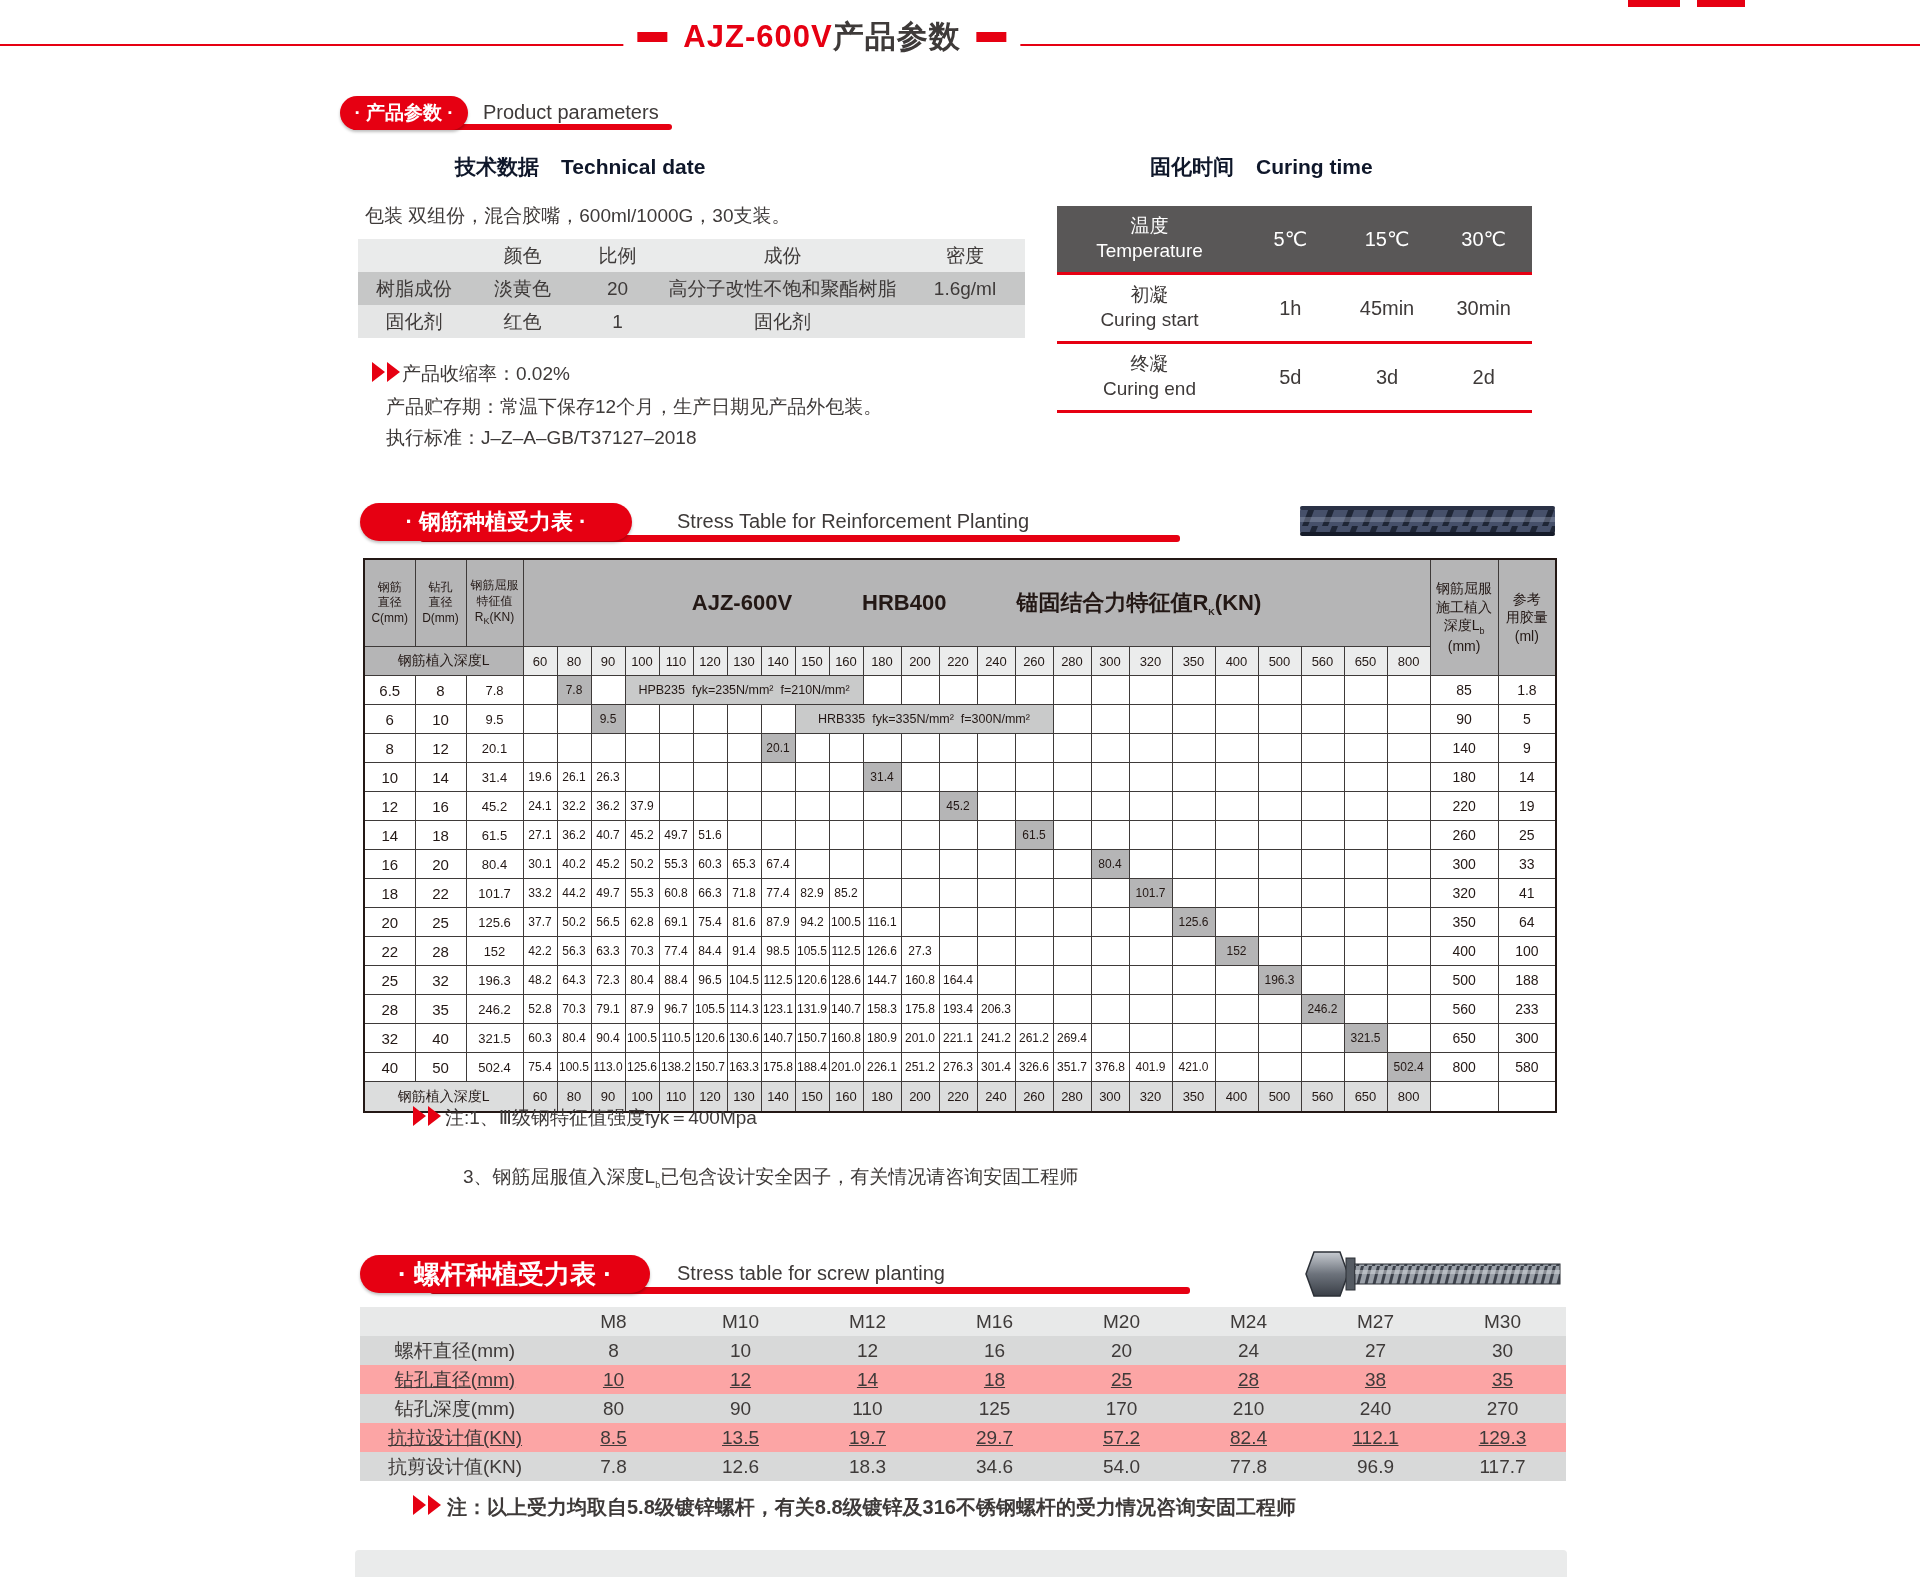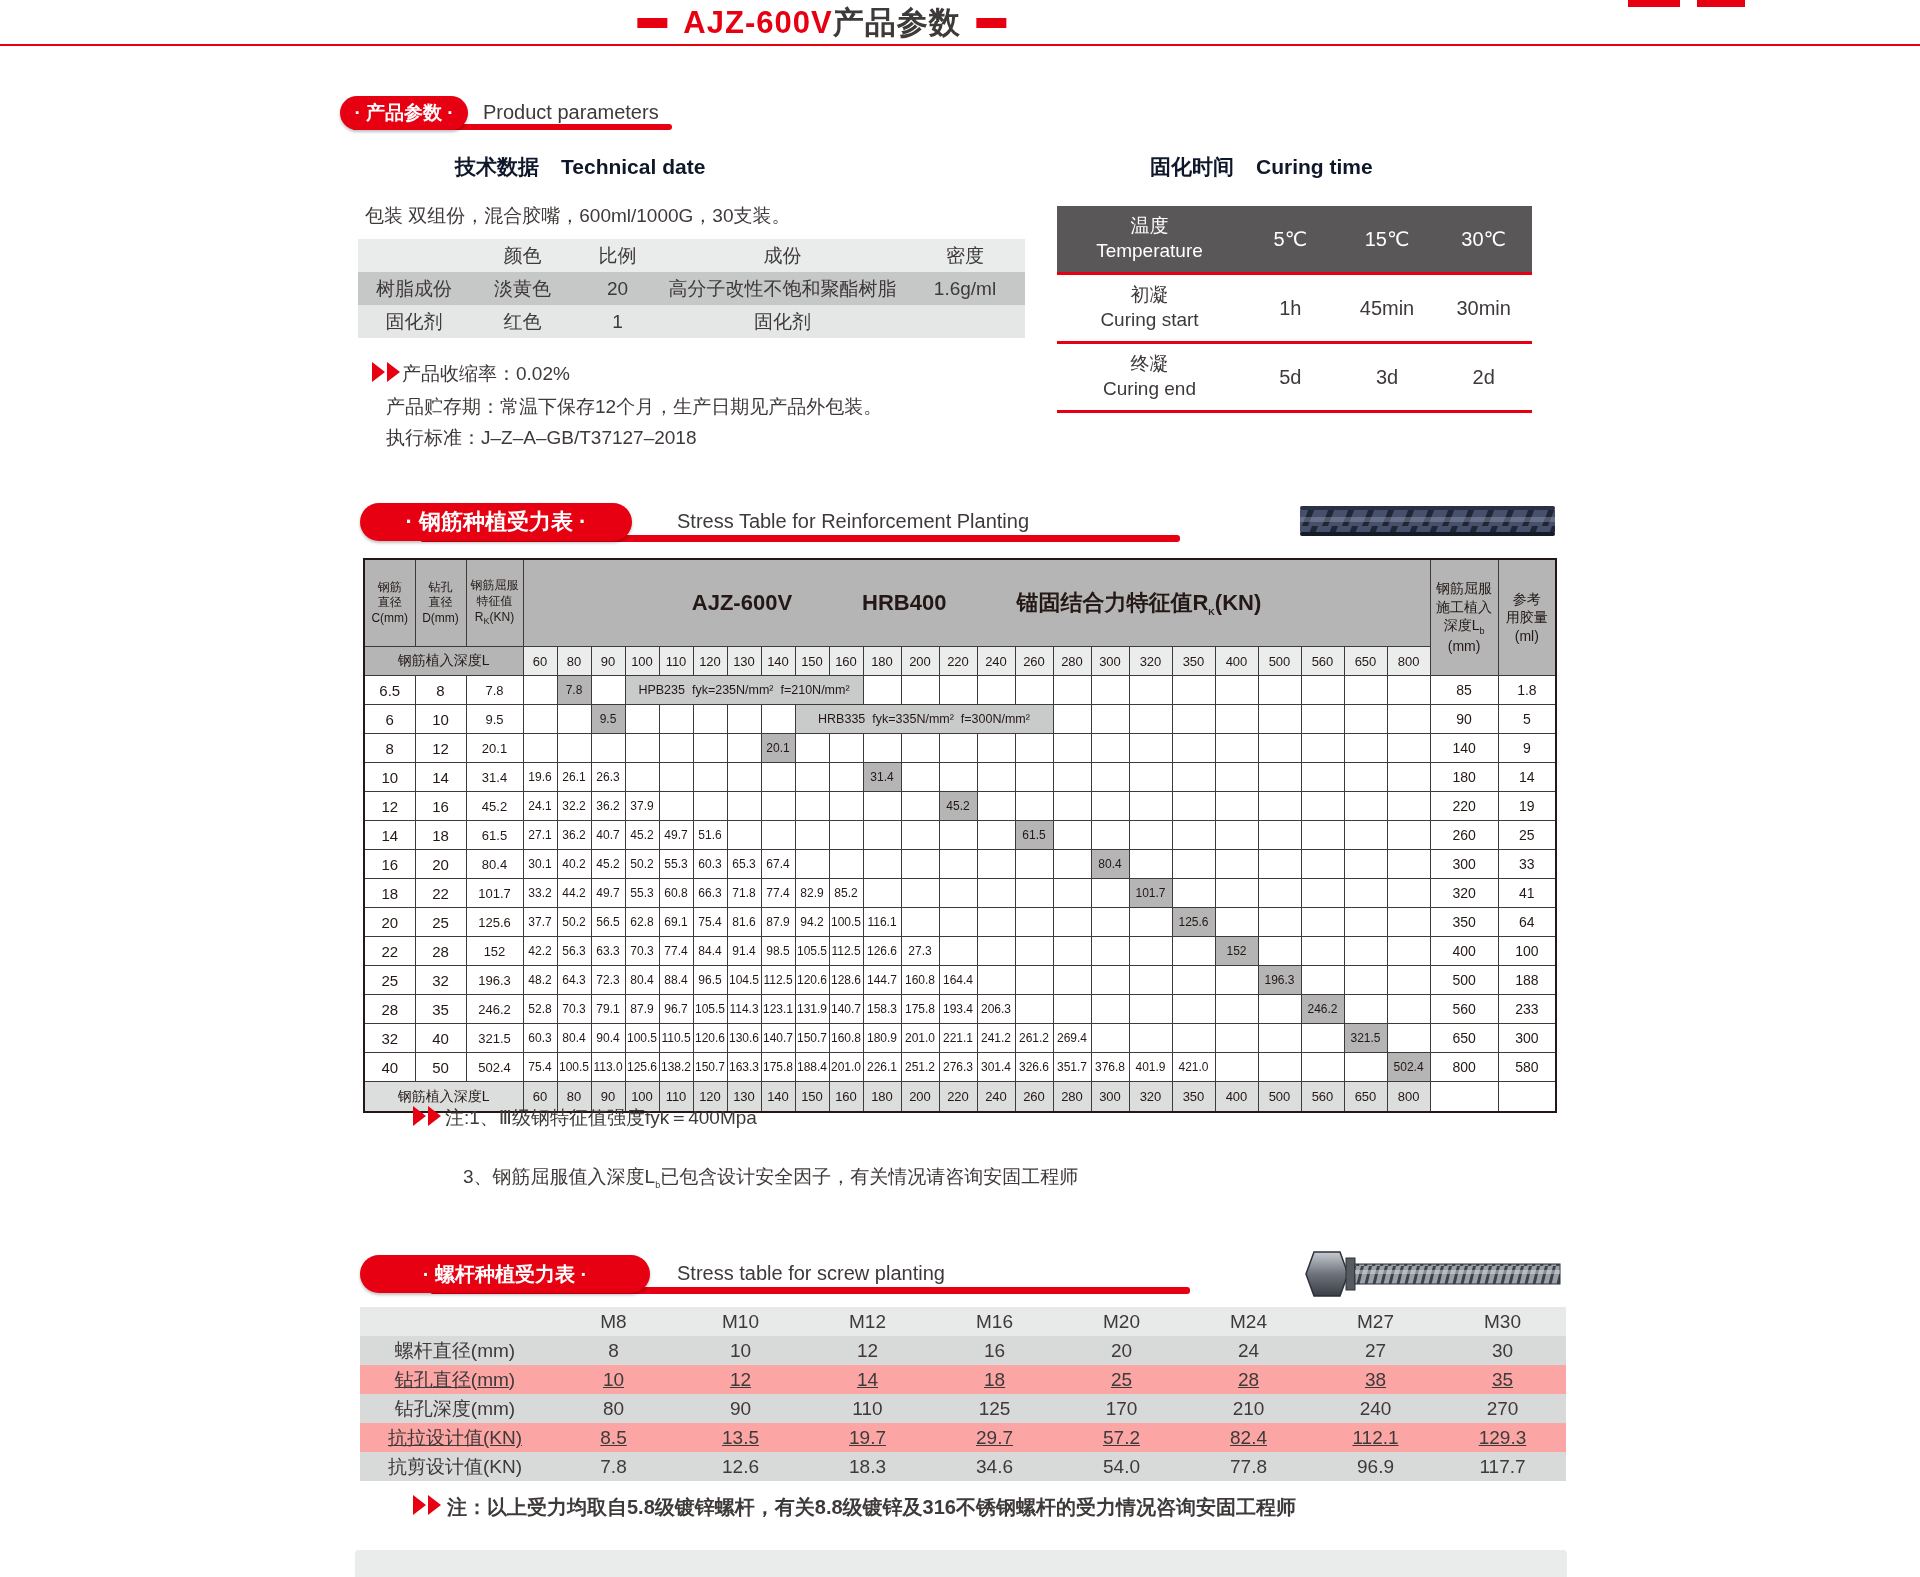--- a/index.html
+++ b/index.html
@@ -2,21 +2,21 @@
 <html><head>
 <meta charset="utf-8">
 <style>
   html,body{margin:0;padding:0;background:#fff;}
   body{font-family:"Liberation Sans","DejaVu Sans",sans-serif;color:#3e3a39;}
   .page{position:relative;width:1920px;height:1577px;background:#fff;overflow:hidden;}
 
   
   .title-line{position:absolute;top:44px;left:0;right:0;height:2px;background:#e60012;}
   .corner-mark{position:absolute;top:0;height:7px;background:#e60012;}
-  .title-wrap{position:absolute;top:2px;left:822px;transform:translateX(-50%);
+  .title-wrap{position:absolute;top:16px;left:822px;transform:translateX(-50%);
     display:flex;align-items:center;gap:16px;background:#fff;padding:0 14px;white-space:nowrap;}
   .title-dash{width:30px;height:10px;background:#e60012;}
   .page-title{font-size:31px;font-weight:bold;letter-spacing:1px;}
   .page-title .red{color:#e60012;}
   .page-title .dark{color:#3e3a39;}
 
   
   .badge-line{position:absolute;height:6px;background:#e60012;border-radius:3px;}
   .pill{position:absolute;background:#e60012;color:#fff;border-radius:19px;
     display:flex;align-items:center;justify-content:center;font-weight:bold;
@@ -730,21 +730,21 @@
   </table>
 
   <div class="note-icon" style="left:413px;top:1106px;">
       <span class="arr"></span>
       <span class="arr"></span>
     </div>
   <div class="plain-text" style="left:445px;top:1105px;">注:1、Ⅲ级钢特征值强度fyk＝400Mpa</div>
   <div class="plain-text" style="left:463px;top:1164px;">3、钢筋屈服值入深度L<sub>b</sub>已包含设计安全因子，有关情况请咨询安固工程师</div>
 
   <div class="badge-line" style="left:430px;top:1287px;width:760px;height:7px;"></div>
-  <div class="pill" style="left:360px;top:1255px;width:290px;height:38px;font-size:20px;">· 螺杆种植受力表 ·</div>
+  <div class="pill" style="left:360px;top:1255px;width:290px;height:38px;font-size:26px;">· 螺杆种植受力表 ·</div>
   <div class="badge-en" style="left:677px;top:1262px;">Stress table for screw planting</div>
 
   <svg class="img-abs" style="left:1300px;top:1246px;" width="262" height="56" viewBox="0 0 262 56">
     <defs>
       <pattern id="thread" width="8" height="20" patternUnits="userSpaceOnUse">
         <rect width="8" height="20" fill="#9aa0a8"></rect>
         <path d="M0 20 L5 0 L8 0 L3 20 Z" fill="#3c414a"></path>
       </pattern>
       <linearGradient id="nut" x1="0" y1="0" x2="0" y2="1">
         <stop offset="0" stop-color="#c8ccd2"></stop>

